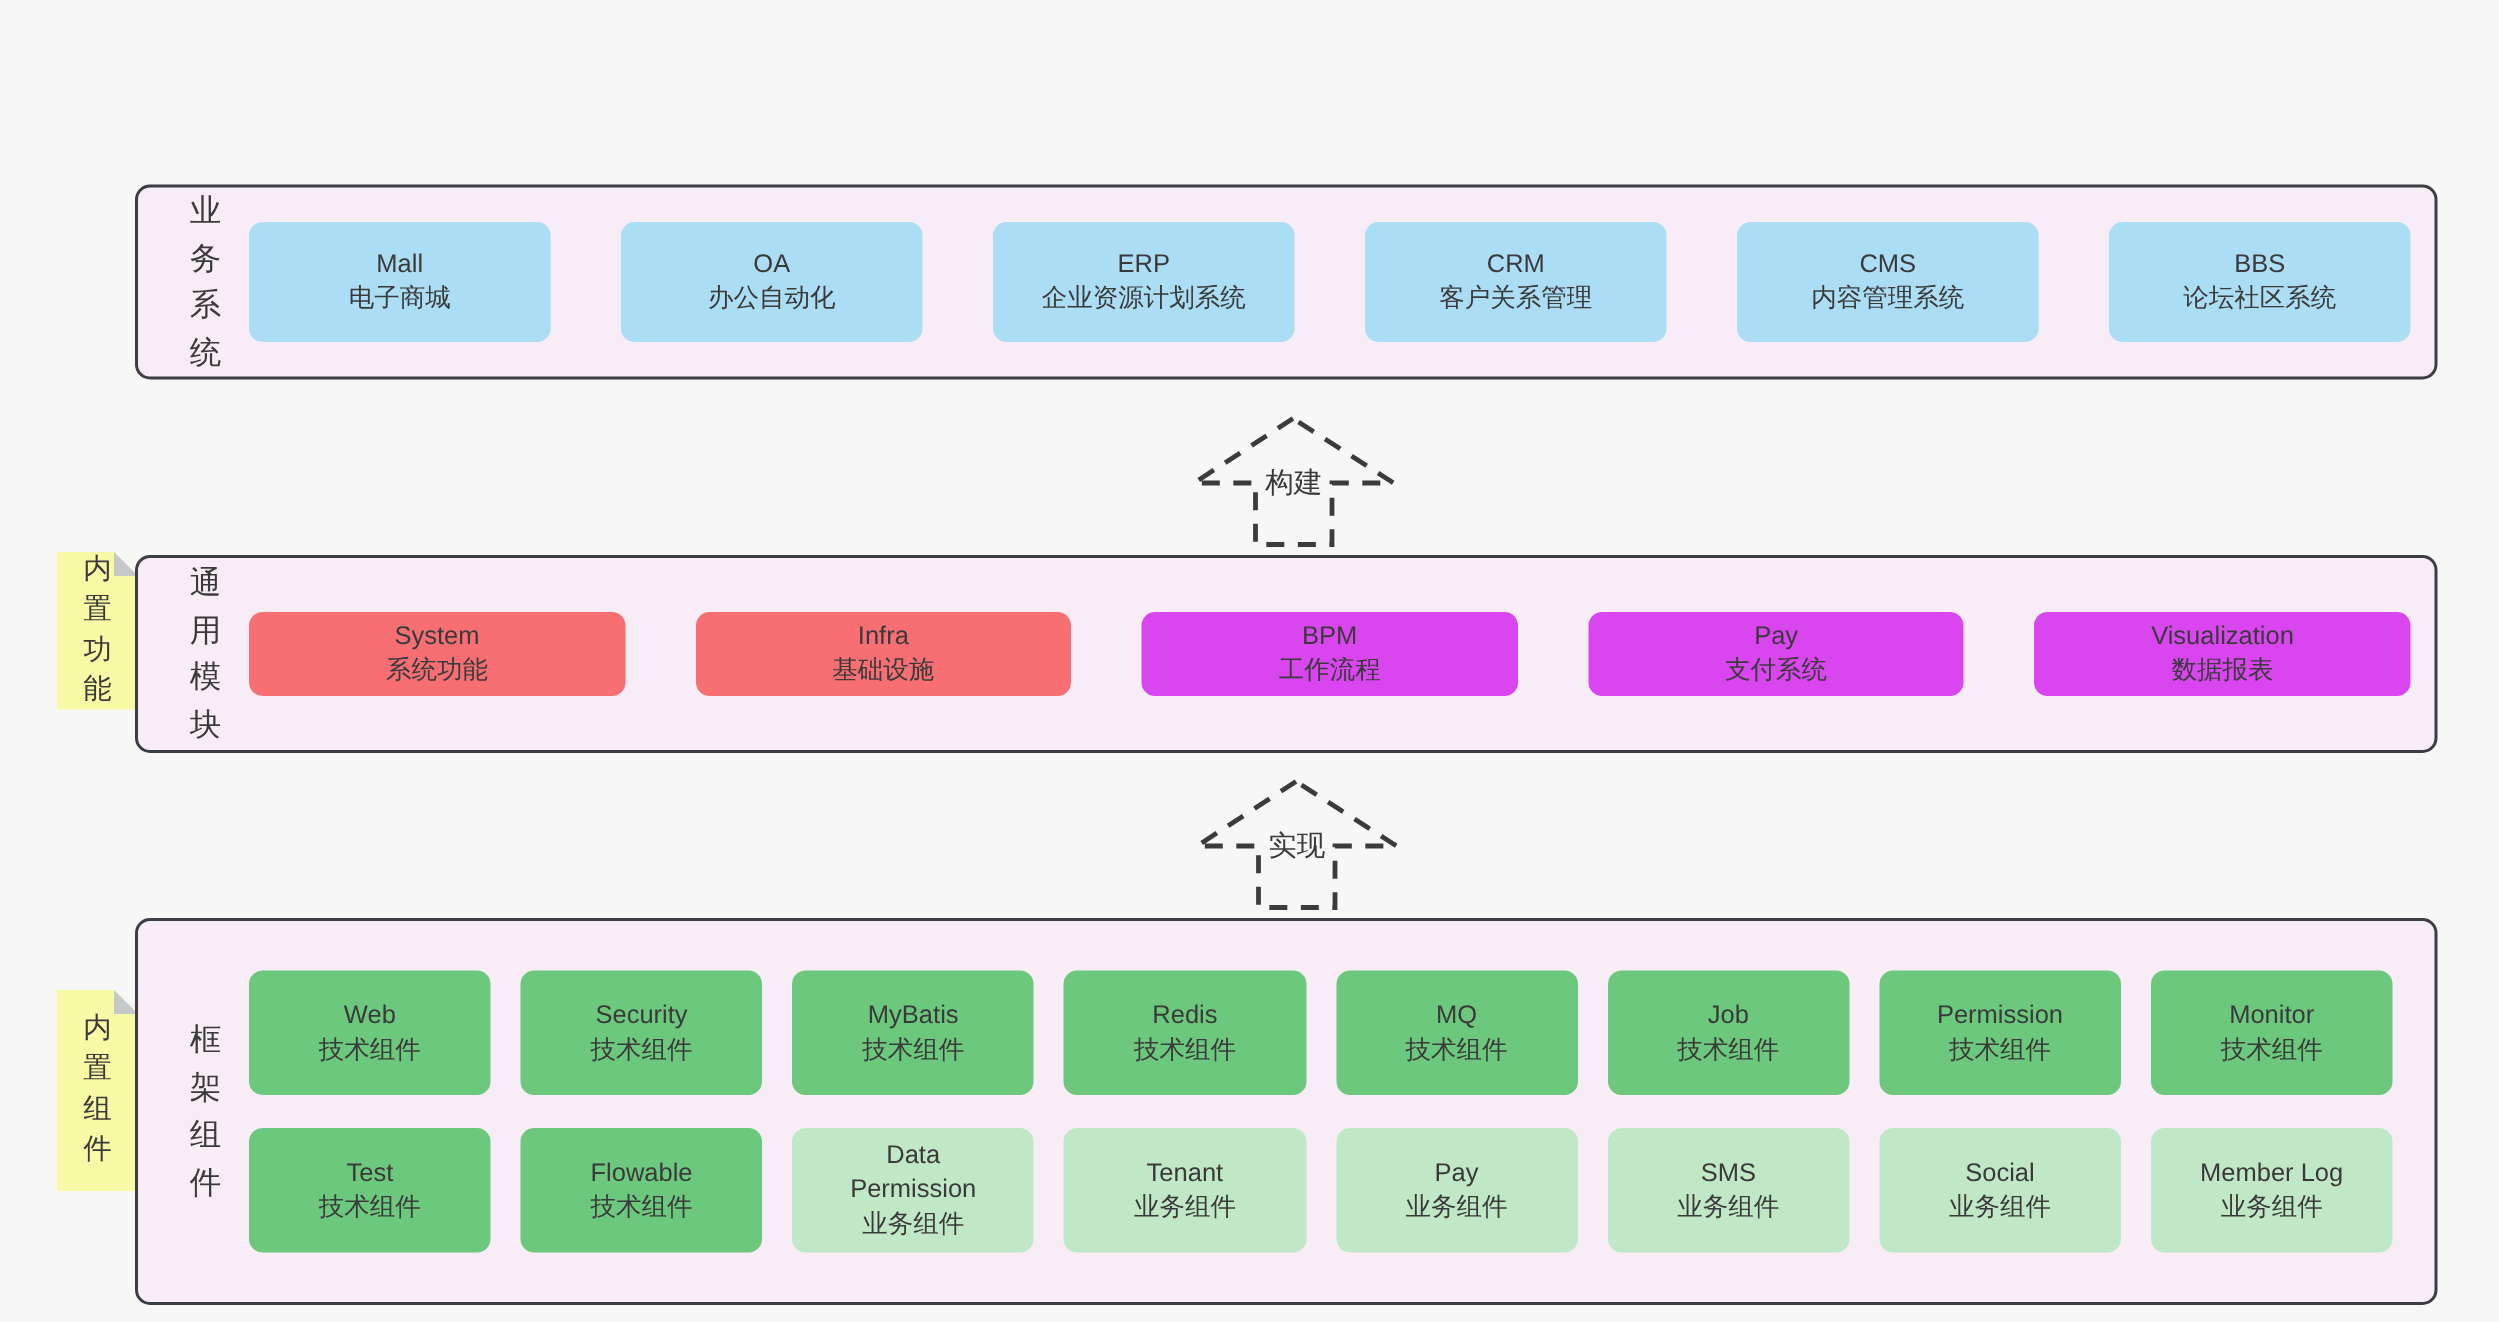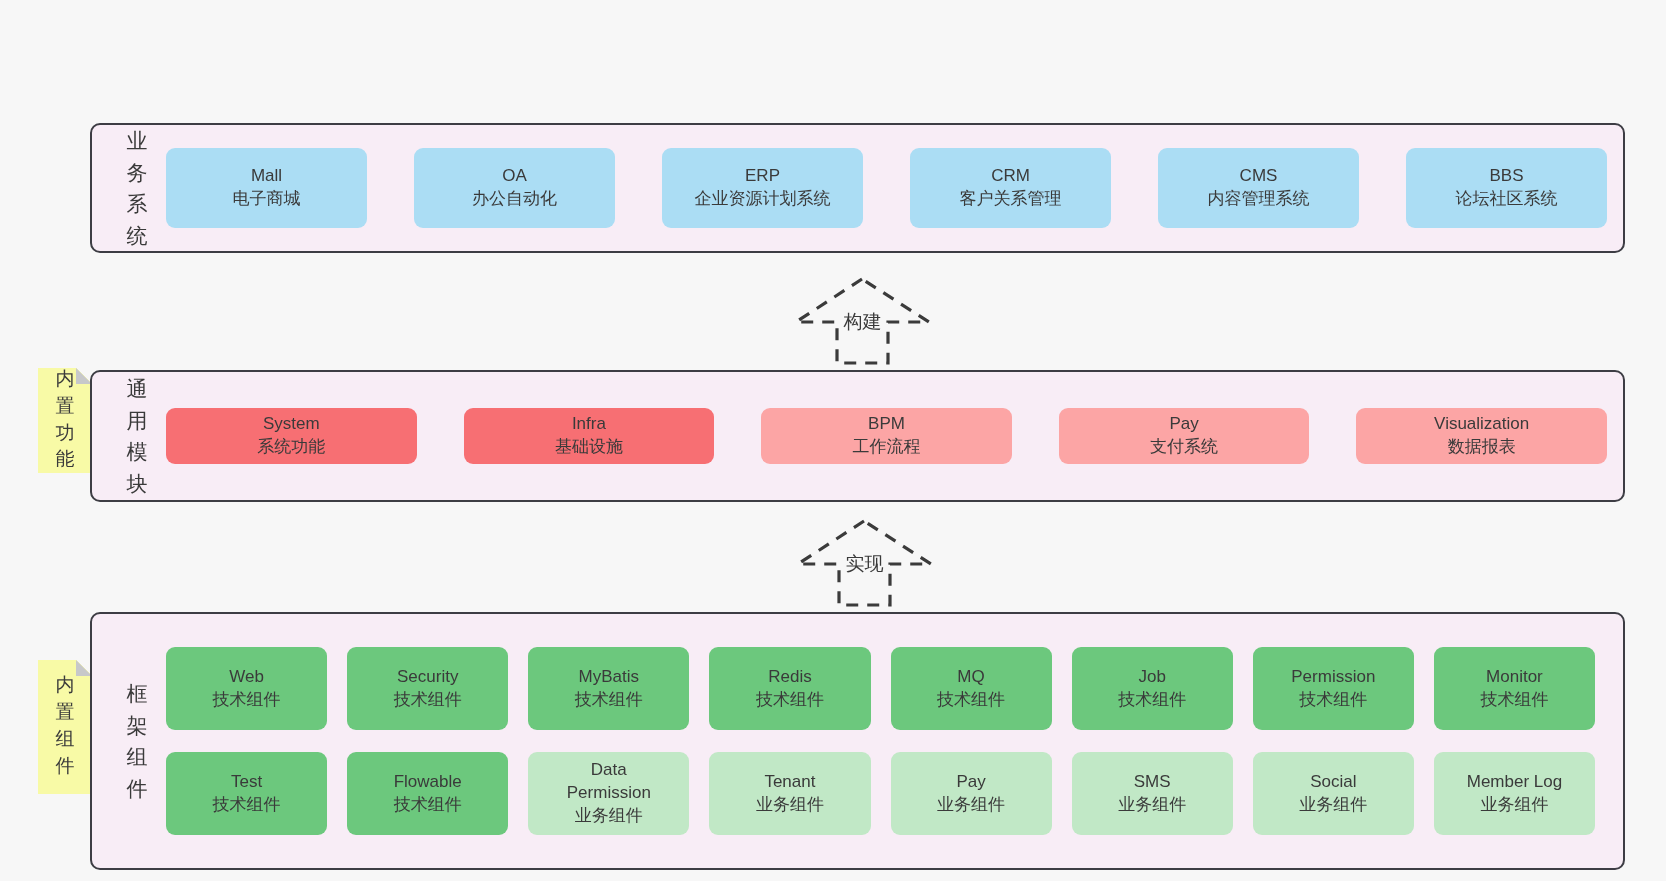--- a/index.html
+++ b/index.html
@@ -26,29 +26,28 @@
   .cols{flex:1;display:flex;flex-direction:column;gap:22px;margin-left:16px;margin-right:28px}
   .box{
     flex:1 1 0;display:flex;flex-direction:column;align-items:center;justify-content:center;
     border-radius:9px;font-size:17px;line-height:1.35;text-align:center;
   }
   .panel-top .box{height:80px}
   .panel-mid .box{height:56px}
   .panel-bot .box{height:83px}
   .blue{background:#abddf4}
   .red{background:#f76f73}
-  .pink{background:#fca5a5}
+  .pink{background:#d946ef}
   .green{background:#6cc87d}
   .lightgreen{background:#c1e8c6}
   .box .title{max-width:112px}
   .sticky{
     position:absolute;left:38px;width:54px;
     display:flex;align-items:center;justify-content:center;
     background:linear-gradient(225deg,transparent 11px,#f8faa6 11px);
-    font-family:Liberation Mono, monospace;
   }
   .sticky::before{
     content:"";position:absolute;top:0;right:0;width:16px;height:16px;
     background:#c7c8ca;clip-path:polygon(0 0,100% 100%,0 100%);
   }
   .sticky-mid{top:368px;height:105px}
   .sticky-bot{top:660px;height:134px}
   .sticky-label{
     width:22px;font-size:19px;line-height:1.42;text-align:center;word-break:break-all;
   }

